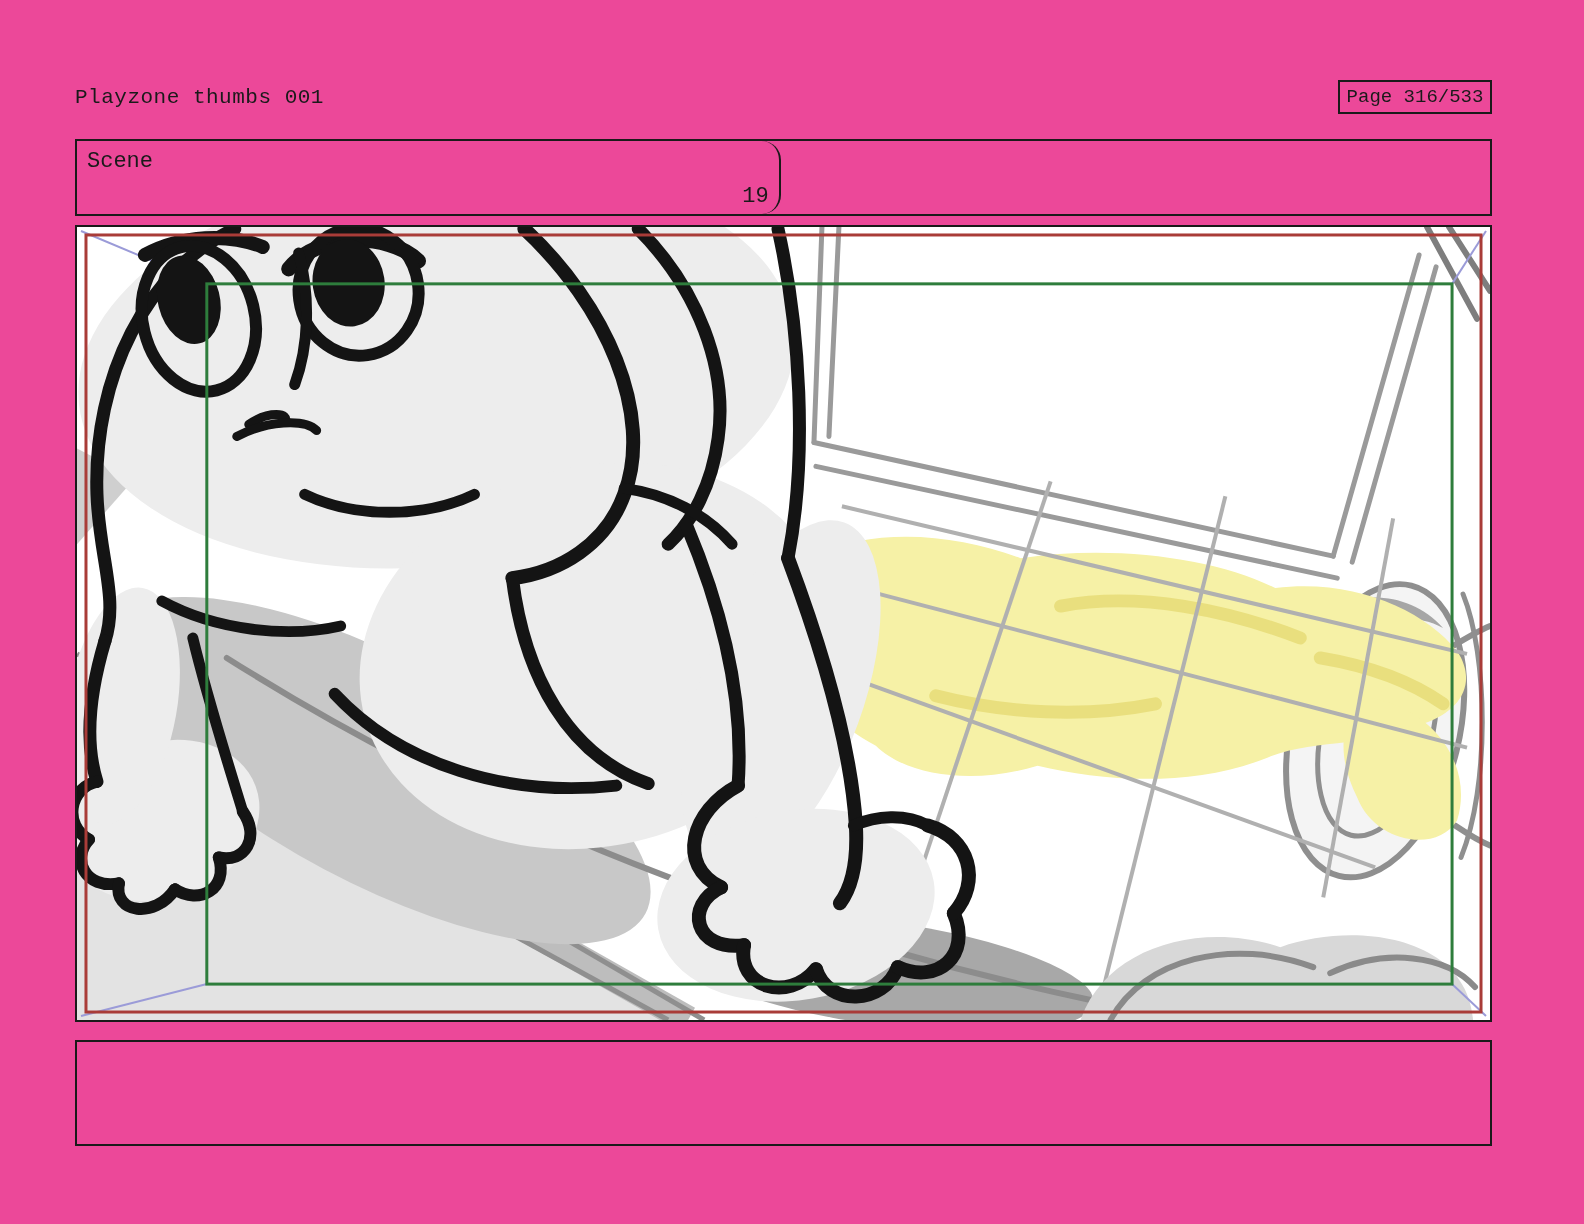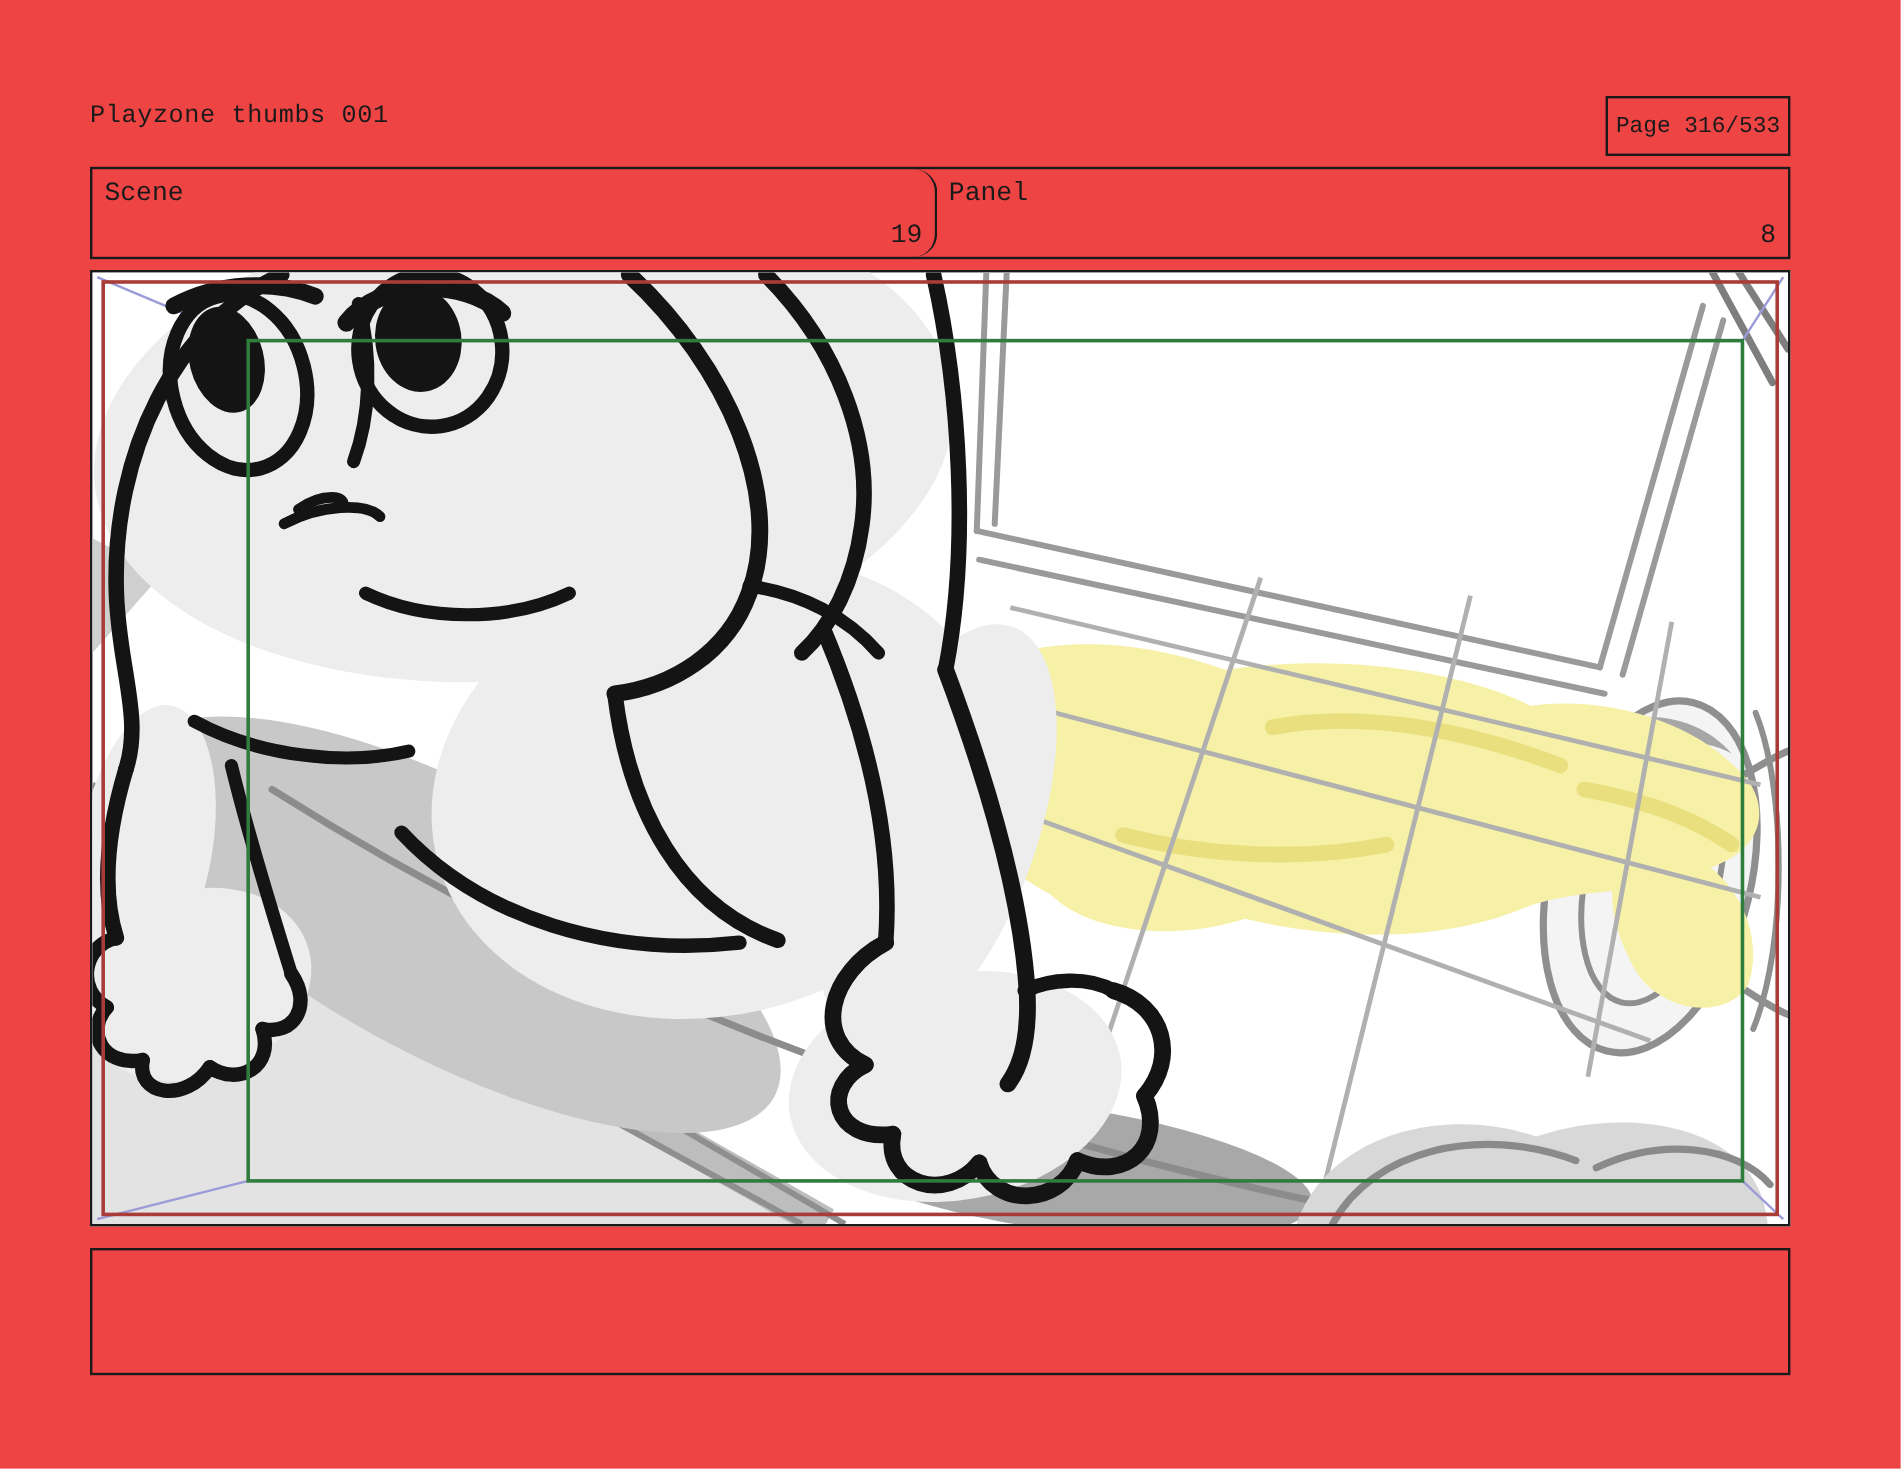--- a/index.html
+++ b/index.html
@@ -1,21 +1,21 @@
 <!DOCTYPE html>
 <html><head>
 <meta charset="utf-8">
 <style>
   html,body { margin:0; padding:0; background:#ffffff; }
   body { width:1584px; height:1224px; font-family:"Liberation Mono","DejaVu Sans Mono",monospace; color:#1a1a1a; }
-  .sheet { position:relative; width:1584px; height:1224px; background:#ef4444; overflow:hidden; }
+  .sheet { position:relative; width:1584px; height:1224px; background:#ec4899; overflow:hidden; }
 
   .doc-title { position:absolute; left:75px; top:86px; font-size:21px; letter-spacing:0.5px; }
 
-  .page-box { position:absolute; left:1338px; top:80px; width:154px; height:50px;
+  .page-box { position:absolute; left:1338px; top:80px; width:154px; height:34px;
               border:2px solid #1a1a1a; box-sizing:border-box;
               display:flex; align-items:center; justify-content:center; font-size:19px; }
 
   .meta-table { position:absolute; left:75px; top:139px; width:1417px; height:77px;
                 border:2px solid #1a1a1a; box-sizing:border-box; display:flex; }
   .meta-cell { position:relative; height:100%; box-sizing:border-box; }
   .meta-cell.scene { width:49.8%; border-right:2px solid #1a1a1a;border-radius:19px; }
   .meta-cell.panel { flex:1; }
   .meta-label { position:absolute; left:10px; top:8px; font-size:22px; }
   .meta-num   { position:absolute; right:10px; bottom:5px; font-size:22px; }
@@ -35,24 +35,20 @@
   <div class="doc-title">Playzone thumbs 001</div>
 
   <div class="page-box">
     <span>Page 316/533</span>
   </div>
 
   <div class="meta-table">
     <div class="meta-cell scene">
       <div class="meta-label">Scene</div>
       <div class="meta-num">19</div>
-    </div>
-    <div class="meta-cell panel">
-      <div class="meta-label">Panel</div>
-      <div class="meta-num">8</div>
     </div>
   </div>
 
   <div class="board">
     <svg viewBox="0 0 1415 795" preserveAspectRatio="none" role="img" aria-label="Sketch of a wide-eyed cartoon character crawling on the floor beside a yellow puddle spilling from a tipped container on a tiled floor">
 
       <g>
         <polygon points="0,440 612,795 0,795" fill="#e3e3e3"></polygon>
         <path d="M 0,448 L 612,795" stroke="#bdbdbd" stroke-width="28" fill="none"></path>
         <path d="M 0,428 L 628,795" stroke="#8f8f8f" stroke-width="5" fill="none"></path>

